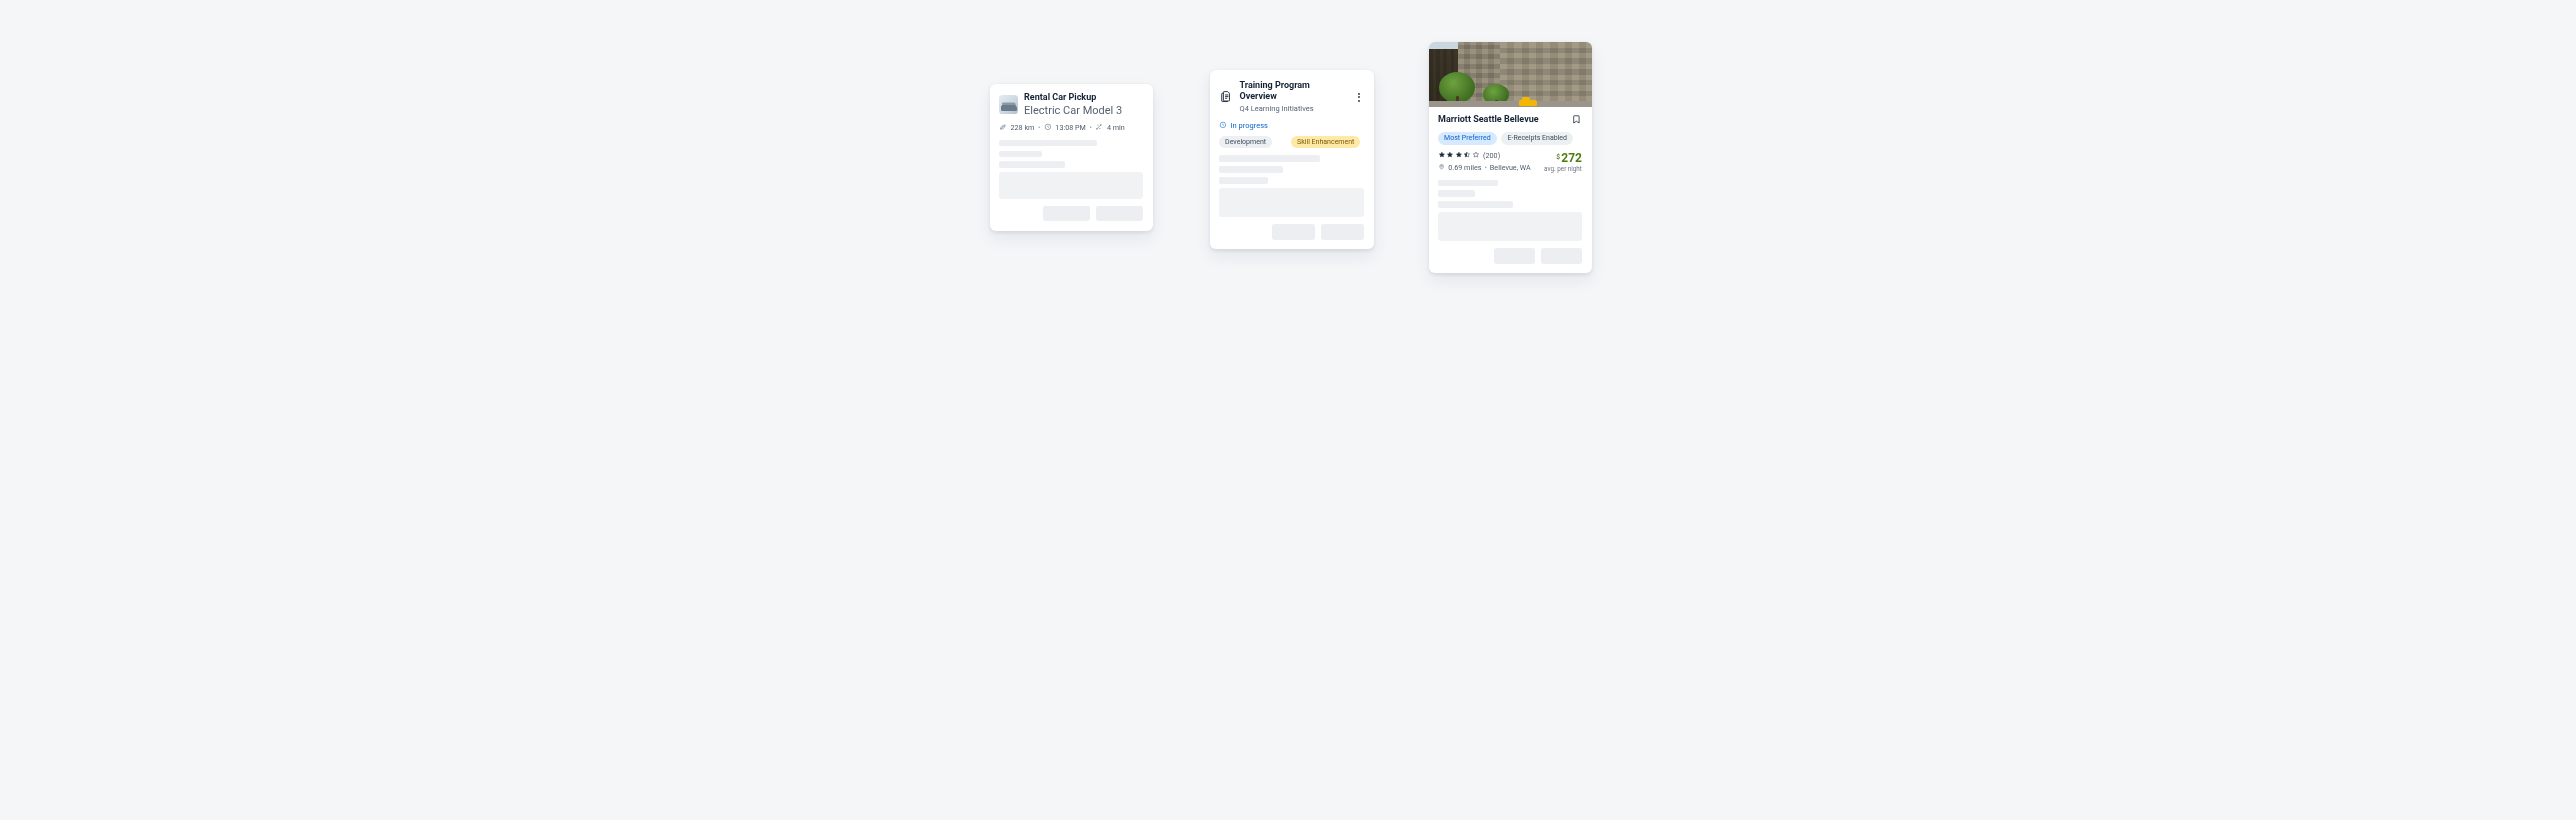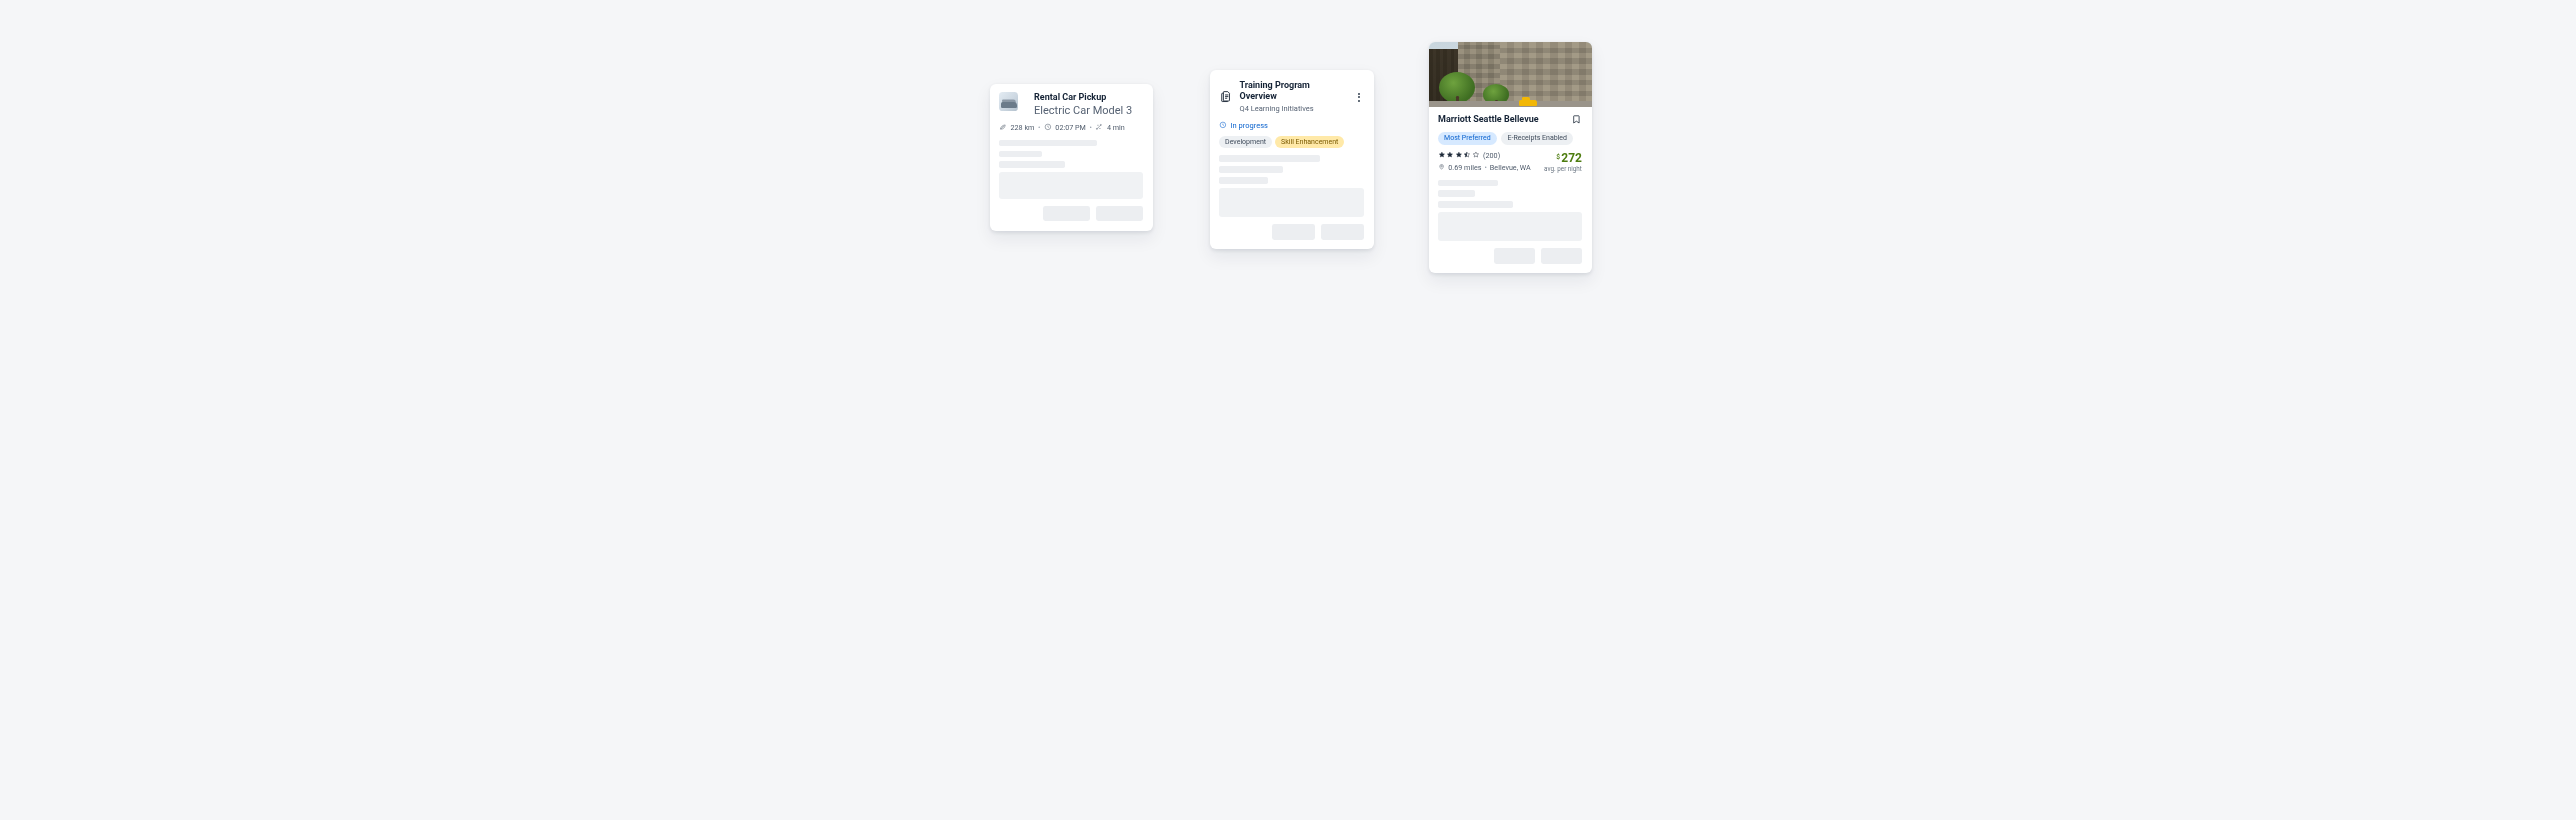--- a/index.html
+++ b/index.html
@@ -19,21 +19,21 @@
   .card {
     position: absolute;
     background: #fff;
     border-radius: 6px;
     box-shadow: 0 1.2px 3.6px rgba(20,30,50,.09), 0 7.2px 17px rgba(20,30,50,.07);
     overflow: hidden;
   }
 
   
   .card-rental { left: 171px; top: 84px; width: 163px; }
-  .rental-head { display:flex; padding:8.4px 9.6px 6px 9.6px; gap:16px; }
+  .rental-head { display:flex; padding:8.4px 9.6px 6px 9.6px; gap:6px;align-items:center; }
   .thumb {
     width:19px; height:19px; border-radius:3.6px; flex:none;
     background: linear-gradient(135deg,#e4ecf3 0%, #cdd8e2 55%, #b3c1cd 100%);
     position:relative; overflow:hidden;
   }
   .thumb::after{ 
     content:""; position:absolute; left:2.4px; right:1.2px; bottom:3px; height:6px;
     background:#6b7b8a; border-radius:1.8px 3.6px 1.2px 1.2px;
     box-shadow: 0 -3.6px 0 -1.2px #8b98a5;
   }
@@ -54,21 +54,21 @@
   .train-head { display:flex; padding:9.6px 8.4px 3.6px 9.6px; gap:7.2px; align-items:center; }
   .doc-icon { width:13.2px; height:13.2px; flex:none; margin-top:1.2px; }
   .doc-icon svg { width:13.2px; height:13.2px; stroke:#1f2b3a; fill:none; stroke-width:1.7; }
   .train-titles { flex:1; min-width:0; }
   .train-title { font-size:9px; font-weight:700; color:#152336; line-height:1.22; }
   .train-sub   { font-size:7.5px; color:#566273; margin-top:2px; }
   .kebab { width:12px; display:flex; flex-direction:column; align-items:center; gap:1.8px; padding-top:2.4px; cursor:pointer; }
   .kebab span { width:1.8px; height:1.8px; border-radius:50%; background:#3a4655; }
   .status-row { display:flex; align-items:center; gap:3.6px; padding:4.8px 9.6px 4.8px 9.6px; color:#0b63ce; font-size:7.5px; }
   .status-row svg { width:7.8px; height:7.8px; stroke:#0b63ce; fill:none; stroke-width:1.7; }
-  .chips { display:flex; gap:3px; padding:0 9.6px 6px 9.6px; flex-wrap:wrap; }
+  .chips { display:flex; gap:19px; padding:0 9.6px 6px 9.6px; flex-wrap:wrap; }
   .chip { font-size:7px; padding:2.4px 6px; border-radius:601px; }
   .chip-gray { background:#edf0f3; color:#3f4b5b; }
   .chip-amber { background:#ffe9a8; color:#7a5a00; }
   .card-training .skel-panel { height:29px; }
   .card-training .btn-ghost { width:43px; height:15.6px; }
 
   
   .card-hotel { left: 610px; top: 42px; width: 163px; }
   .hero { height:65px; position:relative; overflow:hidden; }
   .sky { position:absolute; inset:0; background:linear-gradient(#c9d6de,#d7e1e6); }
@@ -139,21 +139,21 @@
           </svg>
       </span>
       <span>228 km</span>
       <span class="dot">•</span>
       <span>
         <svg viewBox="0 0 24 24">
             <circle cx="12" cy="12" r="8.5"></circle>
             <path d="M12 8v4l3 2"></path>
           </svg>
       </span>
-      <span>02:07 PM</span>
+      <span>13:08 PM</span>
       <span class="dot">•</span>
       <span>
         <svg viewBox="0 0 24 24">
             <path d="M7 17l10-10M7 7h4M17 17h-4"></path>
             <circle cx="6" cy="18" r="1.6"></circle>
             <circle cx="18" cy="6" r="1.6"></circle>
           </svg>
       </span>
       <span>4 min</span>
     </div>

